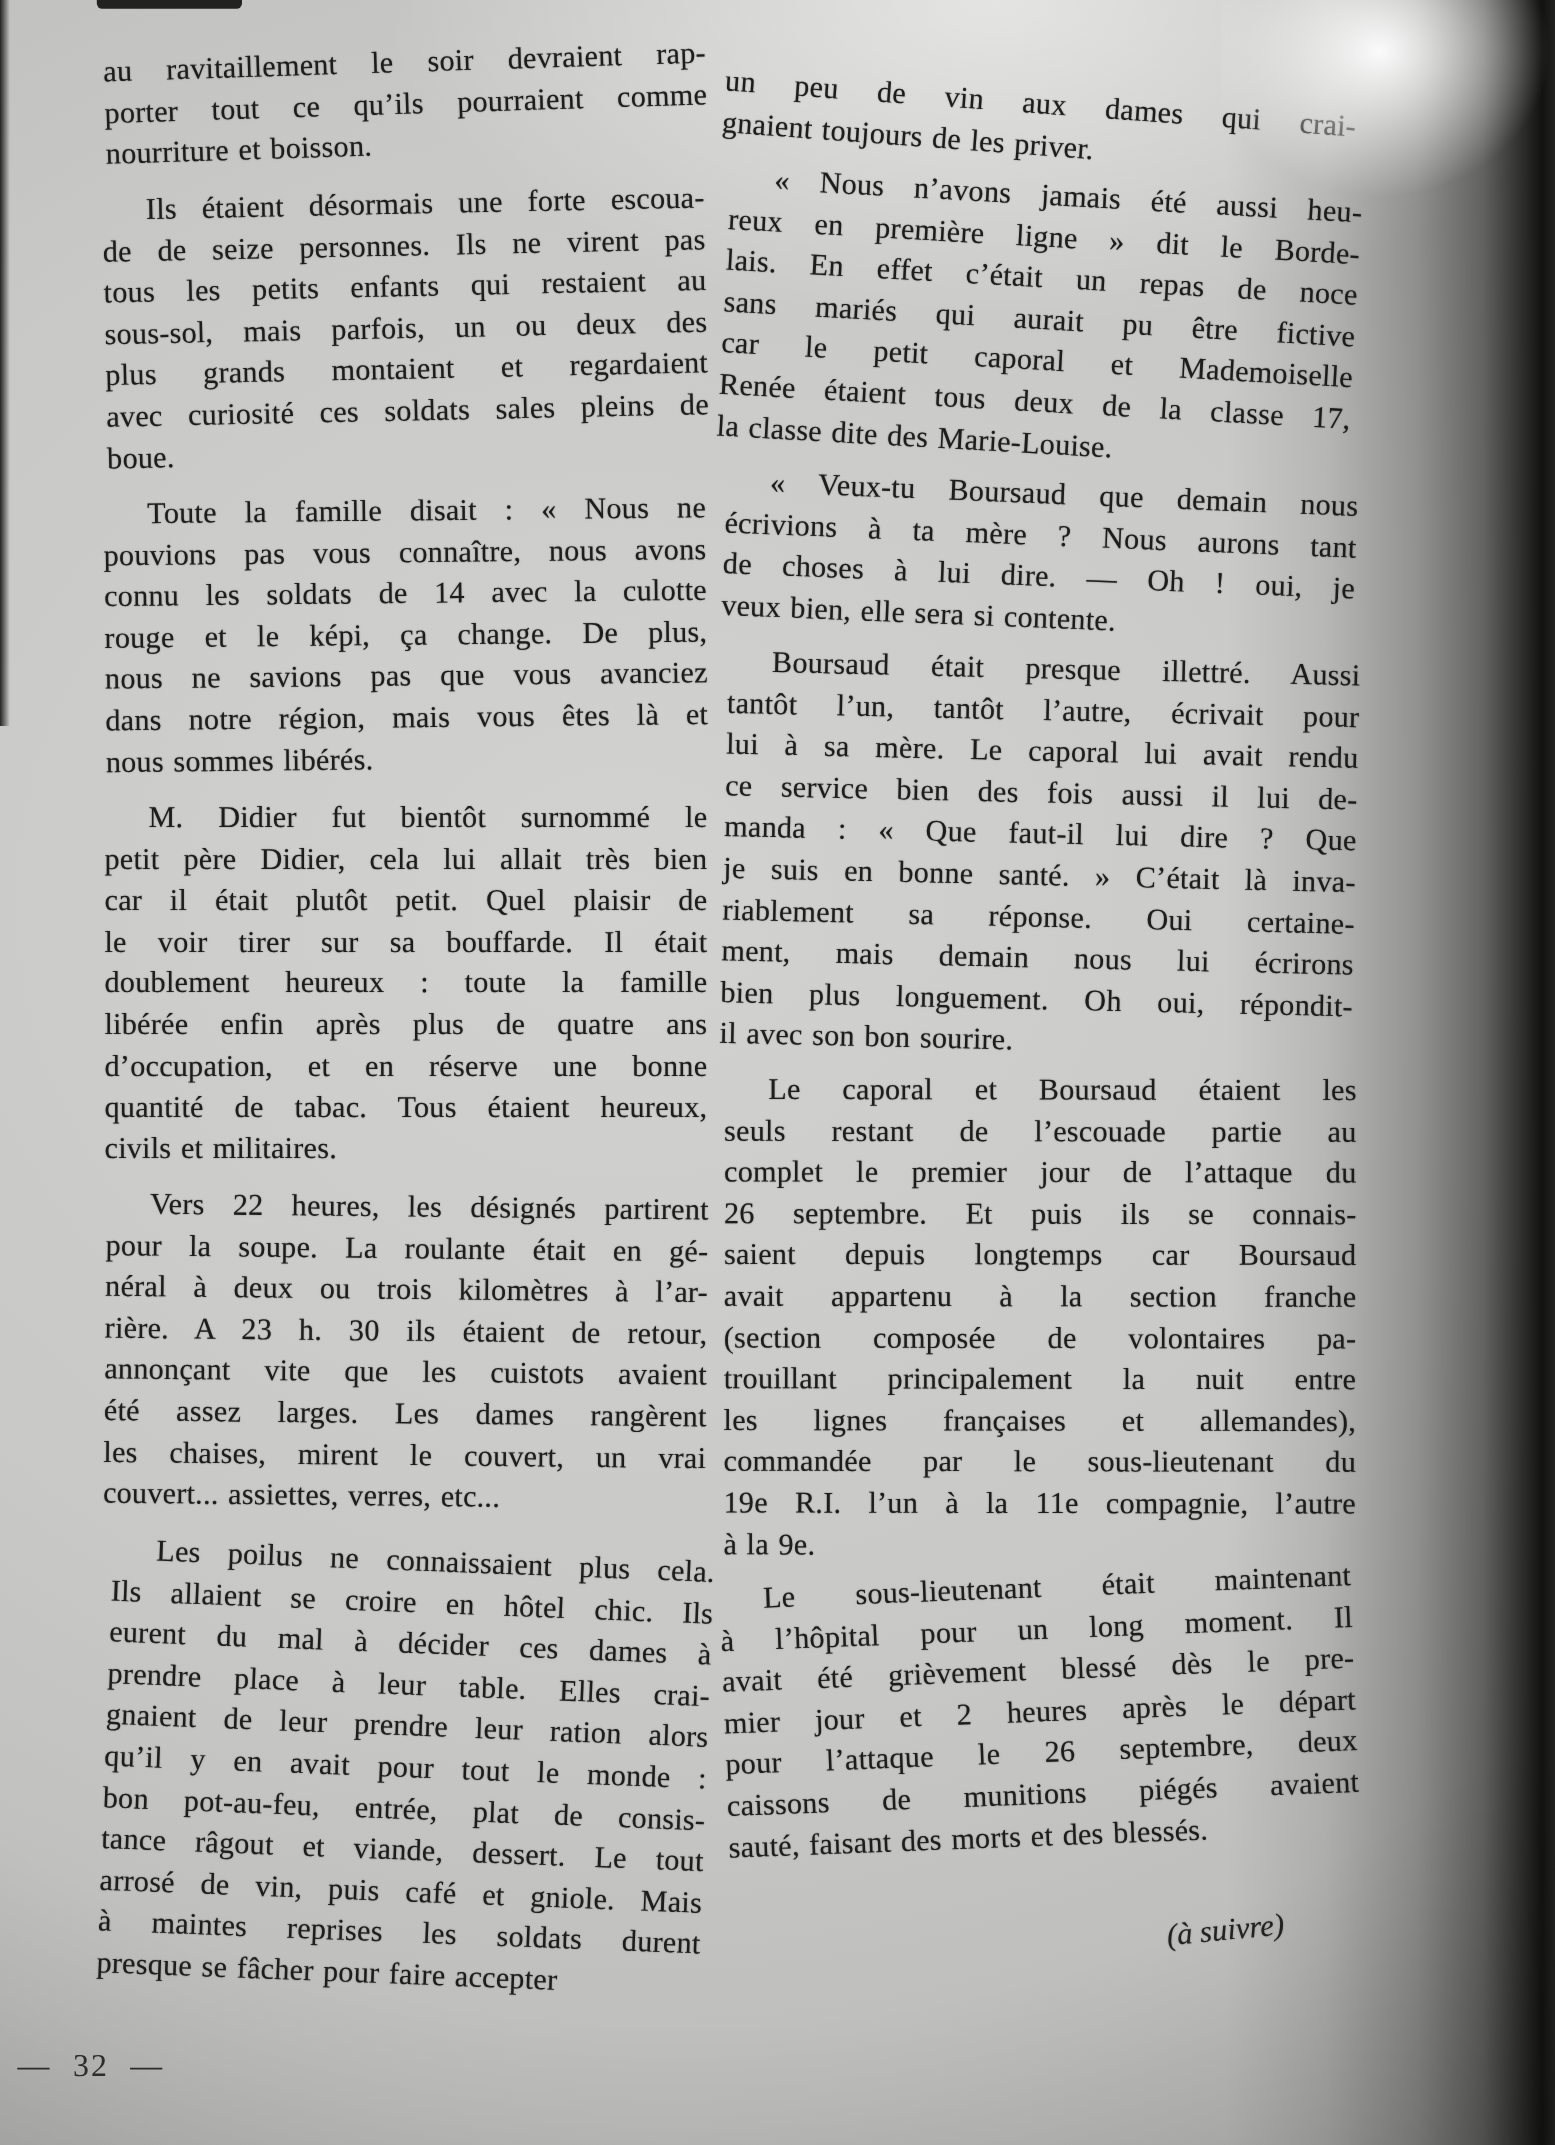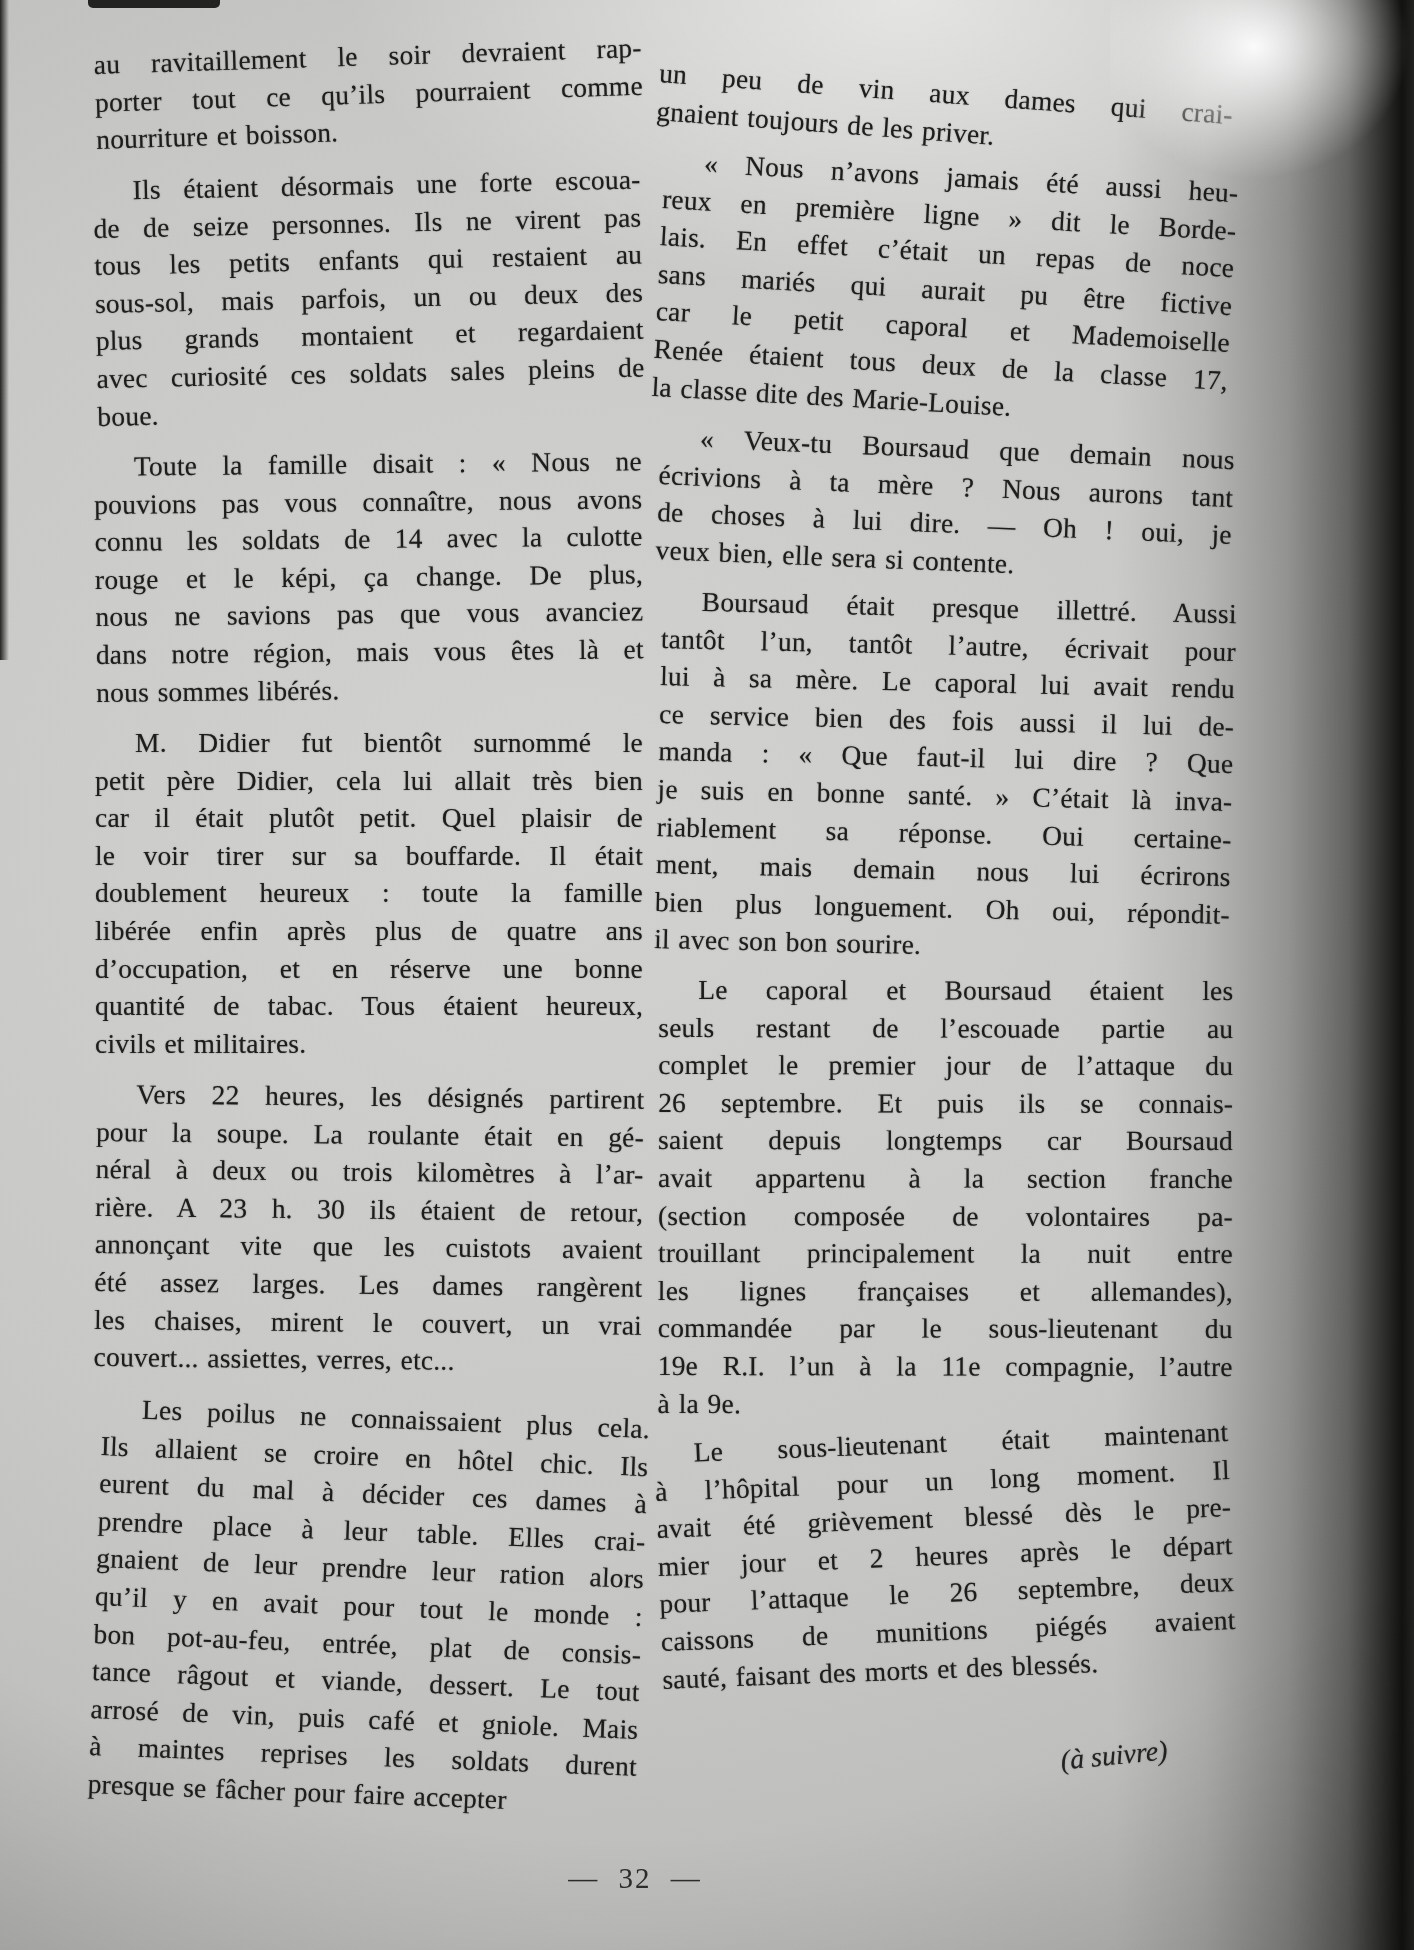--- a/index.html
+++ b/index.html
@@ -35,22 +35,22 @@
   .col{position:absolute;}
   .col-left{left:95px;top:46px;width:548px;}
   .col-right{left:658px;top:54px;width:575px;}
   .note{
     font-style:italic;font-size:28px;color:#222;
     text-align:right;padding-right:66px;margin-top:30px;
     transform:rotate(-5.5deg);transform-origin:100% 50%;
     text-shadow:0 0 1.3px rgba(25,25,25,.5);
   }
   .pageno{
-    position:absolute;left:0;top:1862px;width:1270px;
-    text-align:center;font-size:29px;color:#2c2c2b;
+    position:absolute;left:16px;top:1862px;width:1270px;
+    text-align:left;font-size:29px;color:#2c2c2b;
     letter-spacing:2px;word-spacing:10px;
     filter:blur(.4px);
   }
   .spine{
     position:absolute;top:0;right:0;width:300px;height:100%;pointer-events:none;
     background:linear-gradient(to right,
       rgba(20,20,18,0) 0%, rgba(20,20,18,.10) 30%, rgba(20,20,18,.30) 58%,
       rgba(18,18,16,.55) 78%, rgba(14,14,12,.85) 91%, #121210 96%, #232321 100%);
   }
   .glare{

